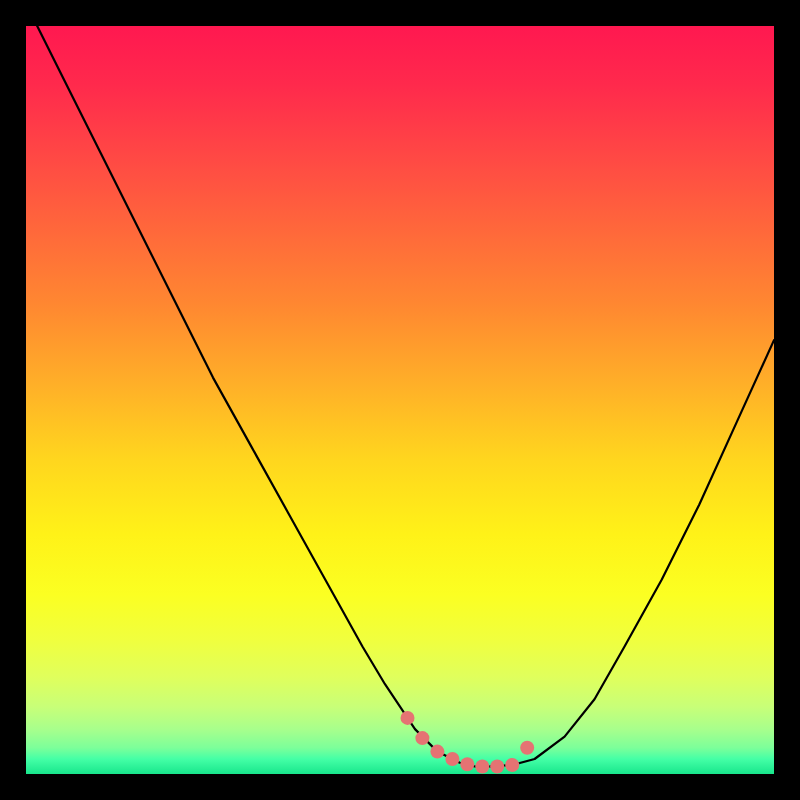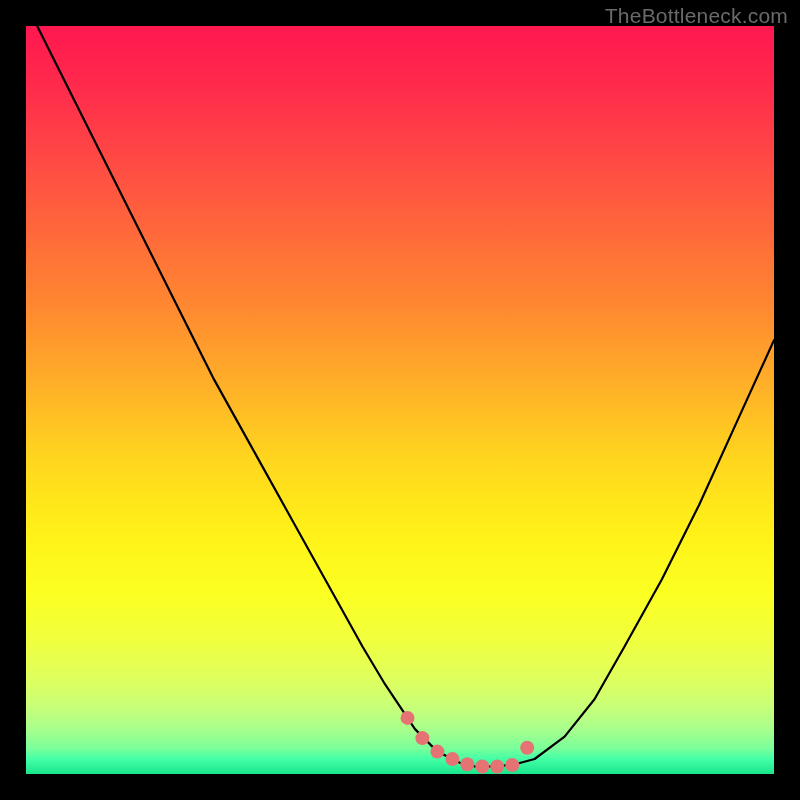--- a/index.html
+++ b/index.html
@@ -86,14 +86,13 @@
           <circle cx="426.4" cy="733.0" r="7" fill="#e57373"></circle>
           <circle cx="441.3" cy="738.3" r="7" fill="#e57373"></circle>
           <circle cx="456.3" cy="740.5" r="7" fill="#e57373"></circle>
           <circle cx="471.2" cy="740.5" r="7" fill="#e57373"></circle>
           <circle cx="486.2" cy="739.0" r="7" fill="#e57373"></circle>
           <circle cx="501.2" cy="721.8" r="7" fill="#e57373"></circle>
         </g>
     </svg>
   </div>
 
-  <div class="watermark">TheBottleneck.com</div>
 </div>
 
 </body></html>

